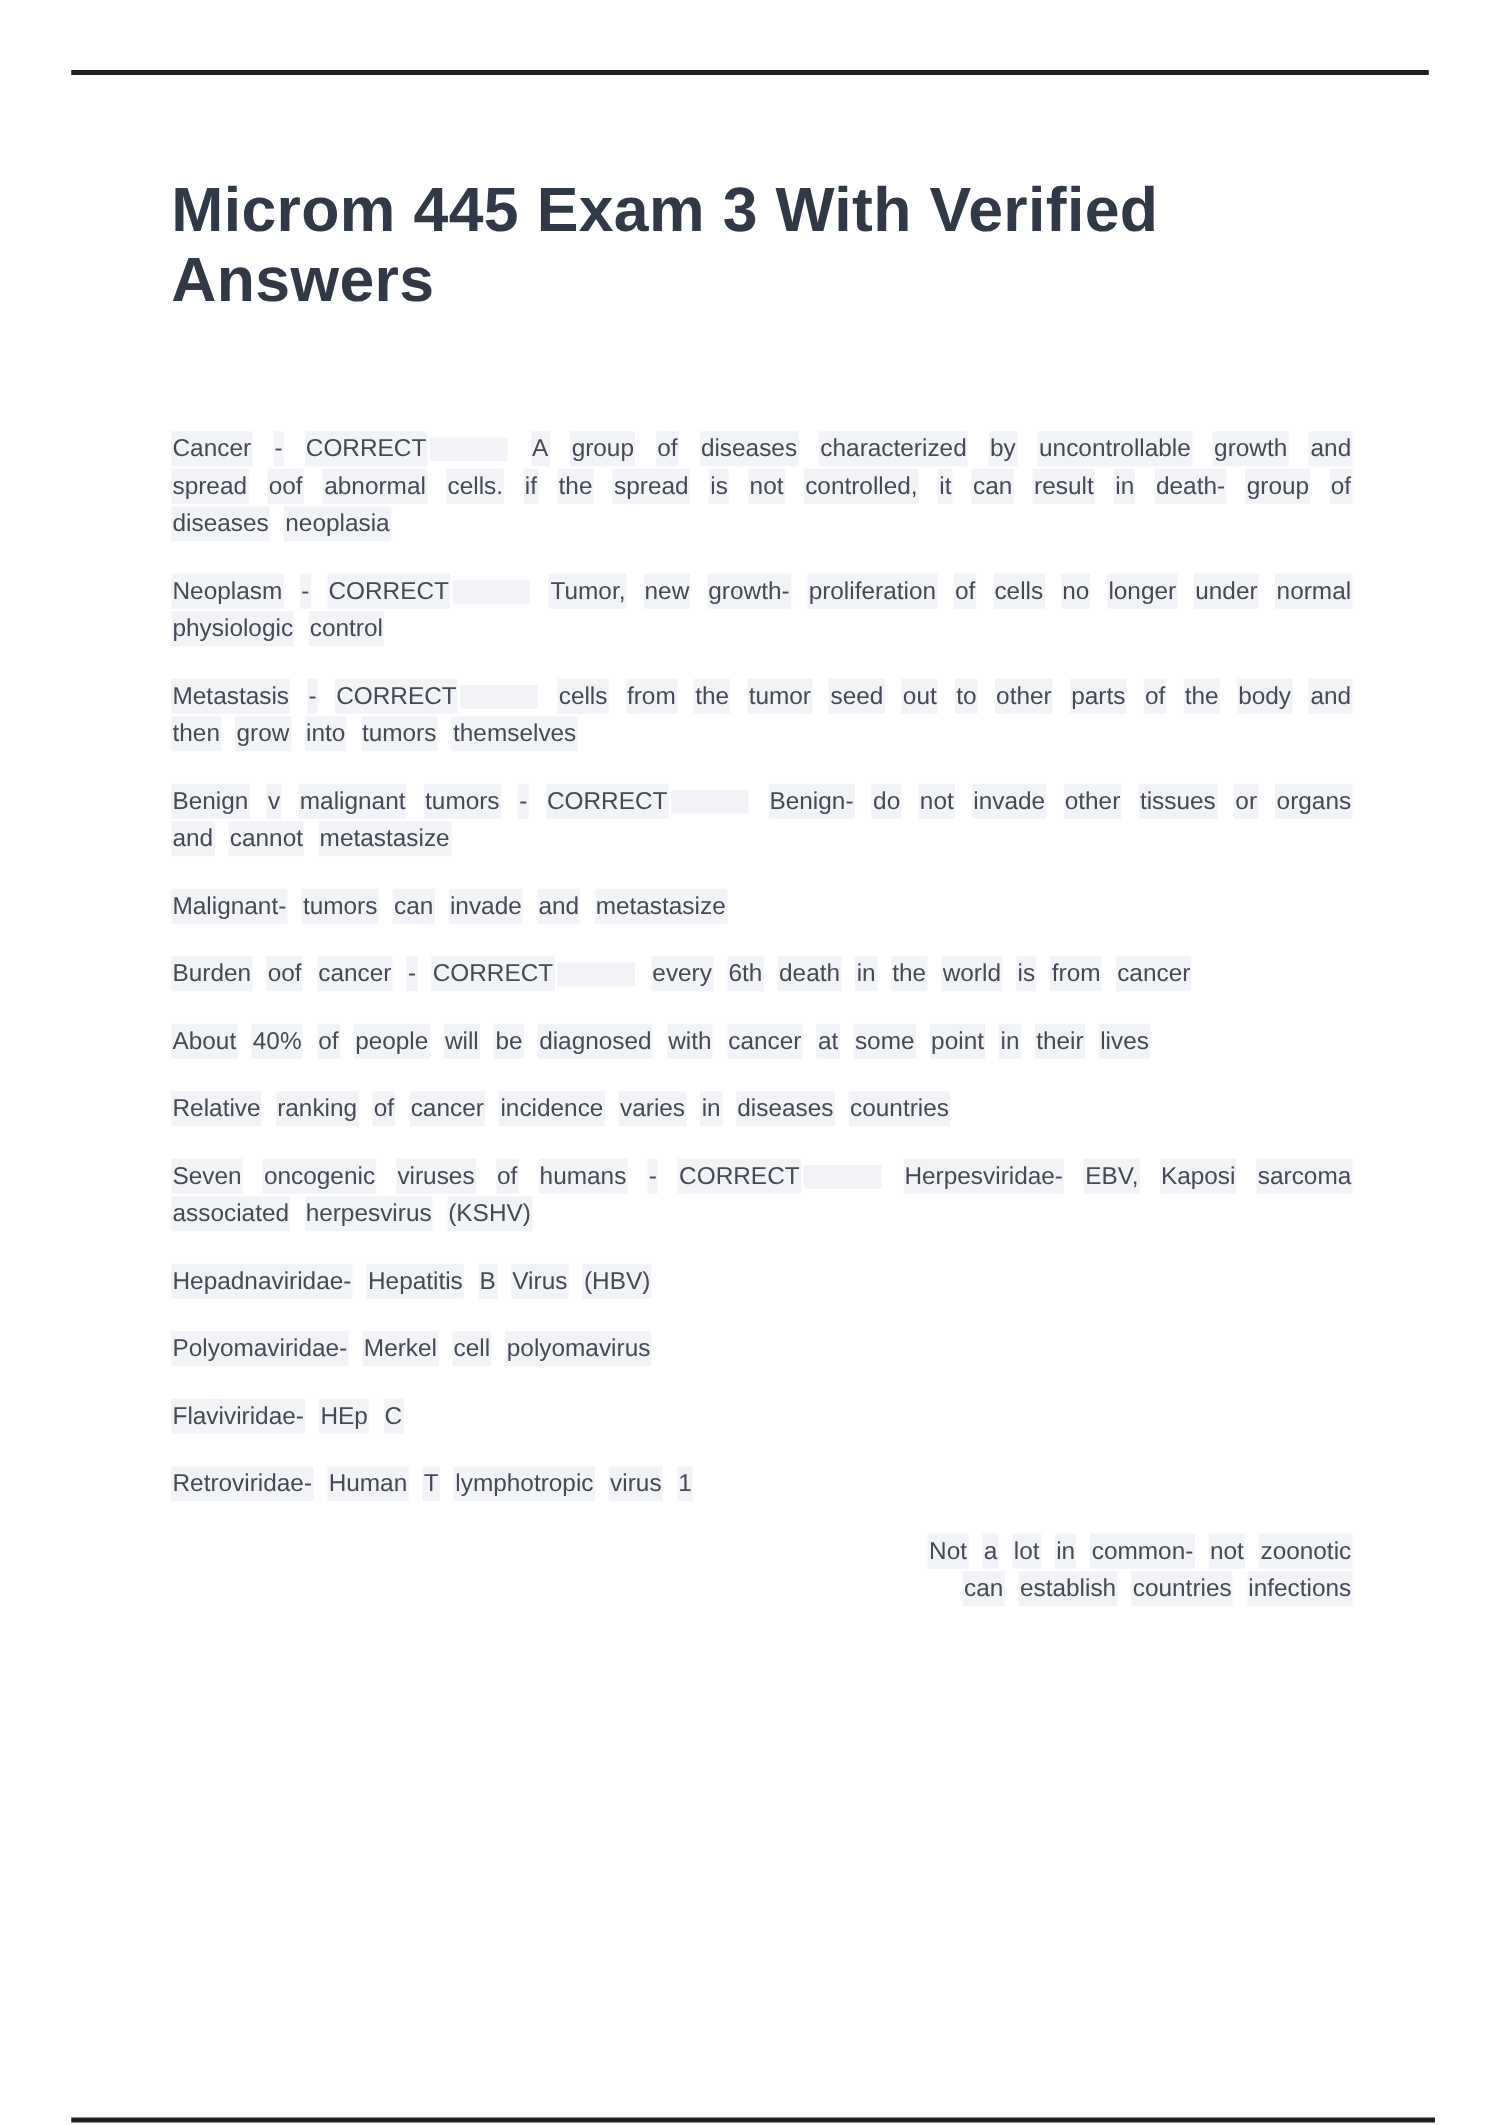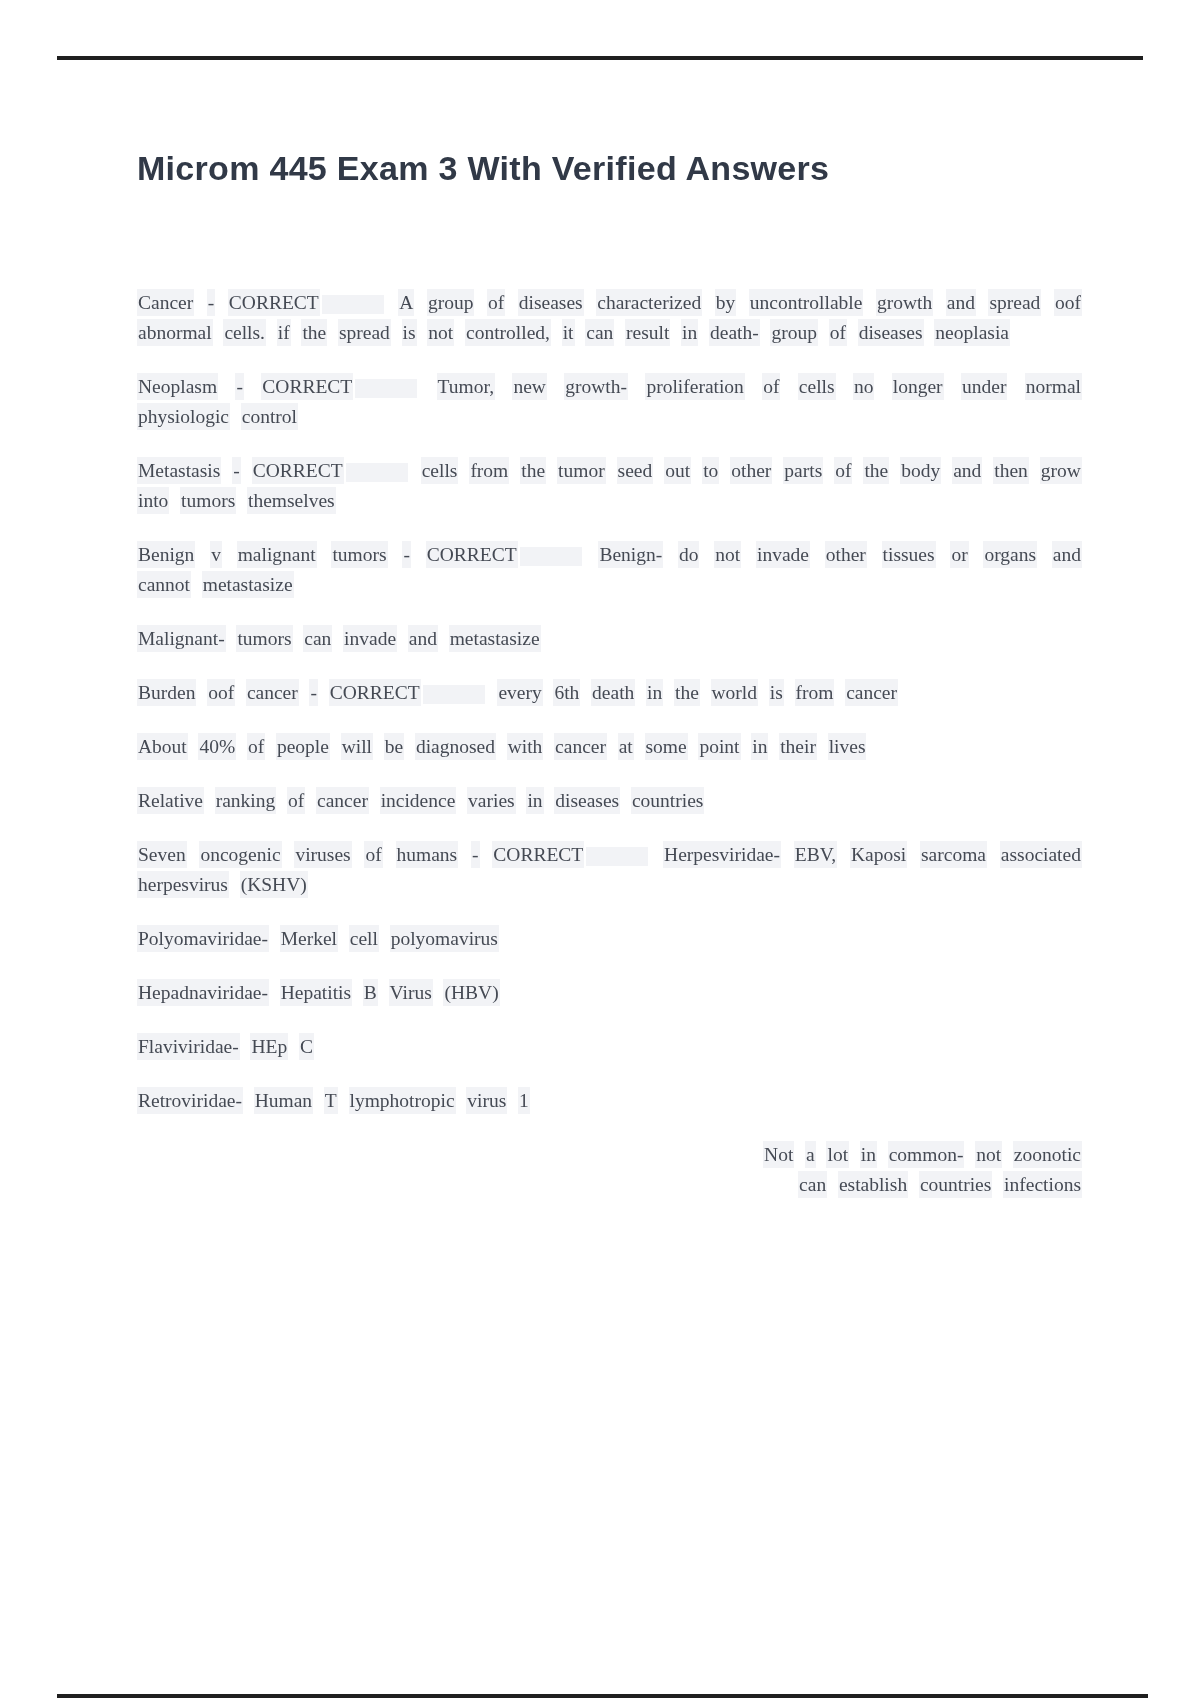--- a/index.html
+++ b/index.html
@@ -18,35 +18,34 @@
     position:relative;
     overflow:hidden;
   }
   .rule{position:absolute;height:4px;background:var(--rule);}
   .rule.top{left:57px;top:56px;width:1086px;}
   .rule.bottom{left:57px;top:1694px;width:1091px;}
   .content{position:absolute;left:137px;top:140px;width:945px;}
   h1.doc-title{
     margin:0;
     max-width:790px;
-    font-size:34px;
+    font-size:50px;
     line-height:56px;
     font-weight:bold;
     color:var(--title);
     letter-spacing:.3px;
   }
   .paras{margin-top:92px;}
   .para{
     margin:0 0 24px 0;
     font-size:19.5px;
     line-height:30px;
     color:var(--text);
     text-align:justify;
     word-spacing:.3em;
-    font-family:Liberation Serif, serif;
   }
   .para.plain{text-align:right;}
   .hl{background:var(--hl);padding:3px 1px;}
   .gap{
     display:inline-block;
     width:62px;height:19px;
     vertical-align:middle;
     margin:0 2px;
   }
 </style>
@@ -61,21 +60,21 @@
   <div class="paras">
       <p class="para"><span class="hl">Cancer</span> <span class="hl">-</span> <span class="hl">CORRECT</span><span class="hl gap"></span> <span class="hl">A</span> <span class="hl">group</span> <span class="hl">of</span> <span class="hl">diseases</span> <span class="hl">characterized</span> <span class="hl">by</span> <span class="hl">uncontrollable</span> <span class="hl">growth</span> <span class="hl">and</span> <span class="hl">spread</span> <span class="hl">oof</span> <span class="hl">abnormal</span> <span class="hl">cells.</span> <span class="hl">if</span> <span class="hl">the</span> <span class="hl">spread</span> <span class="hl">is</span> <span class="hl">not</span> <span class="hl">controlled,</span> <span class="hl">it</span> <span class="hl">can</span> <span class="hl">result</span> <span class="hl">in</span> <span class="hl">death-</span> <span class="hl">group</span> <span class="hl">of</span> <span class="hl">diseases</span> <span class="hl">neoplasia</span></p>
       <p class="para"><span class="hl">Neoplasm</span> <span class="hl">-</span> <span class="hl">CORRECT</span><span class="hl gap"></span> <span class="hl">Tumor,</span> <span class="hl">new</span> <span class="hl">growth-</span> <span class="hl">proliferation</span> <span class="hl">of</span> <span class="hl">cells</span> <span class="hl">no</span> <span class="hl">longer</span> <span class="hl">under</span> <span class="hl">normal</span> <span class="hl">physiologic</span> <span class="hl">control</span></p>
       <p class="para"><span class="hl">Metastasis</span> <span class="hl">-</span> <span class="hl">CORRECT</span><span class="hl gap"></span> <span class="hl">cells</span> <span class="hl">from</span> <span class="hl">the</span> <span class="hl">tumor</span> <span class="hl">seed</span> <span class="hl">out</span> <span class="hl">to</span> <span class="hl">other</span> <span class="hl">parts</span> <span class="hl">of</span> <span class="hl">the</span> <span class="hl">body</span> <span class="hl">and</span> <span class="hl">then</span> <span class="hl">grow</span> <span class="hl">into</span> <span class="hl">tumors</span> <span class="hl">themselves</span></p>
       <p class="para"><span class="hl">Benign</span> <span class="hl">v</span> <span class="hl">malignant</span> <span class="hl">tumors</span> <span class="hl">-</span> <span class="hl">CORRECT</span><span class="hl gap"></span> <span class="hl">Benign-</span> <span class="hl">do</span> <span class="hl">not</span> <span class="hl">invade</span> <span class="hl">other</span> <span class="hl">tissues</span> <span class="hl">or</span> <span class="hl">organs</span> <span class="hl">and</span> <span class="hl">cannot</span> <span class="hl">metastasize</span></p>
       <p class="para"><span class="hl">Malignant-</span> <span class="hl">tumors</span> <span class="hl">can</span> <span class="hl">invade</span> <span class="hl">and</span> <span class="hl">metastasize</span></p>
       <p class="para"><span class="hl">Burden</span> <span class="hl">oof</span> <span class="hl">cancer</span> <span class="hl">-</span> <span class="hl">CORRECT</span><span class="hl gap"></span> <span class="hl">every</span> <span class="hl">6th</span> <span class="hl">death</span> <span class="hl">in</span> <span class="hl">the</span> <span class="hl">world</span> <span class="hl">is</span> <span class="hl">from</span> <span class="hl">cancer</span></p>
       <p class="para"><span class="hl">About</span> <span class="hl">40%</span> <span class="hl">of</span> <span class="hl">people</span> <span class="hl">will</span> <span class="hl">be</span> <span class="hl">diagnosed</span> <span class="hl">with</span> <span class="hl">cancer</span> <span class="hl">at</span> <span class="hl">some</span> <span class="hl">point</span> <span class="hl">in</span> <span class="hl">their</span> <span class="hl">lives</span></p>
       <p class="para"><span class="hl">Relative</span> <span class="hl">ranking</span> <span class="hl">of</span> <span class="hl">cancer</span> <span class="hl">incidence</span> <span class="hl">varies</span> <span class="hl">in</span> <span class="hl">diseases</span> <span class="hl">countries</span></p>
       <p class="para"><span class="hl">Seven</span> <span class="hl">oncogenic</span> <span class="hl">viruses</span> <span class="hl">of</span> <span class="hl">humans</span> <span class="hl">-</span> <span class="hl">CORRECT</span><span class="hl gap"></span> <span class="hl">Herpesviridae-</span> <span class="hl">EBV,</span> <span class="hl">Kaposi</span> <span class="hl">sarcoma</span> <span class="hl">associated</span> <span class="hl">herpesvirus</span> <span class="hl">(KSHV)</span></p>
+      <p class="para"><span class="hl">Hepadnaviridae-</span> <span class="hl">Hepatitis</span> <span class="hl">B</span> <span class="hl">Virus</span> <span class="hl">(HBV)</span></p>
       <p class="para"><span class="hl">Polyomaviridae-</span> <span class="hl">Merkel</span> <span class="hl">cell</span> <span class="hl">polyomavirus</span></p>
-      <p class="para"><span class="hl">Hepadnaviridae-</span> <span class="hl">Hepatitis</span> <span class="hl">B</span> <span class="hl">Virus</span> <span class="hl">(HBV)</span></p>
       <p class="para"><span class="hl">Flaviviridae-</span> <span class="hl">HEp</span> <span class="hl">C</span></p>
       <p class="para"><span class="hl">Retroviridae-</span> <span class="hl">Human</span> <span class="hl">T</span> <span class="hl">lymphotropic</span> <span class="hl">virus</span> <span class="hl">1</span></p>
       <p class="para plain"><span class="hl">Not</span> <span class="hl">a</span> <span class="hl">lot</span> <span class="hl">in</span> <span class="hl">common-</span> <span class="hl">not</span> <span class="hl">zoonotic</span><br><span class="hl">can</span> <span class="hl">establish</span> <span class="hl">countries</span> <span class="hl">infections</span></p>
     </div>
 </div>
 
 <div class="rule bottom"></div>
 
 </body></html>

